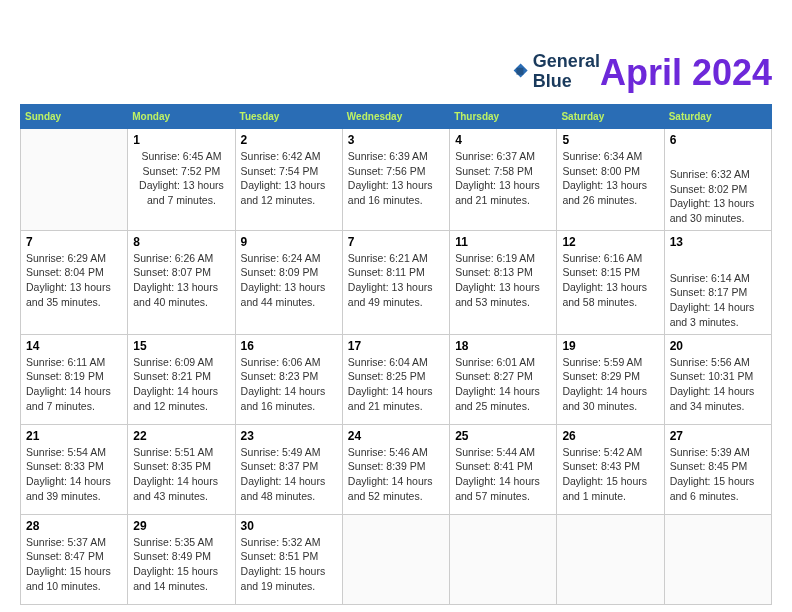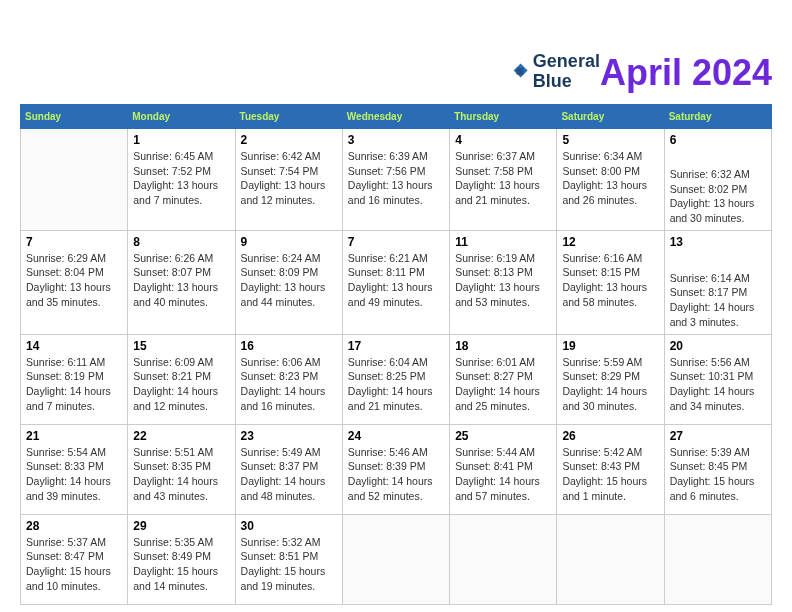--- a/index.html
+++ b/index.html
@@ -117,21 +117,21 @@
         <th>Thursday</th>
         <th>Saturday</th>
         <th>Saturday</th>
       </tr>
   </thead>
   <tbody id="calendar-body">
   <tr>
         <td></td>
         <td>
           <span class="day-number">1</span>
-          <div class="day-info" style="white-space: pre-line;">Sunrise: 6:45 AM
+          <div class="day-info" style="white-space: pre-line; text-align: center;">Sunrise: 6:45 AM
 Sunset: 7:52 PM
 Daylight: 13 hours
 and 7 minutes.</div>
         </td>
         <td>
           <span class="day-number">2</span>
           <div class="day-info" style="white-space: pre-line;">Sunrise: 6:42 AM
 Sunset: 7:54 PM
 Daylight: 13 hours
 and 12 minutes.</div>

